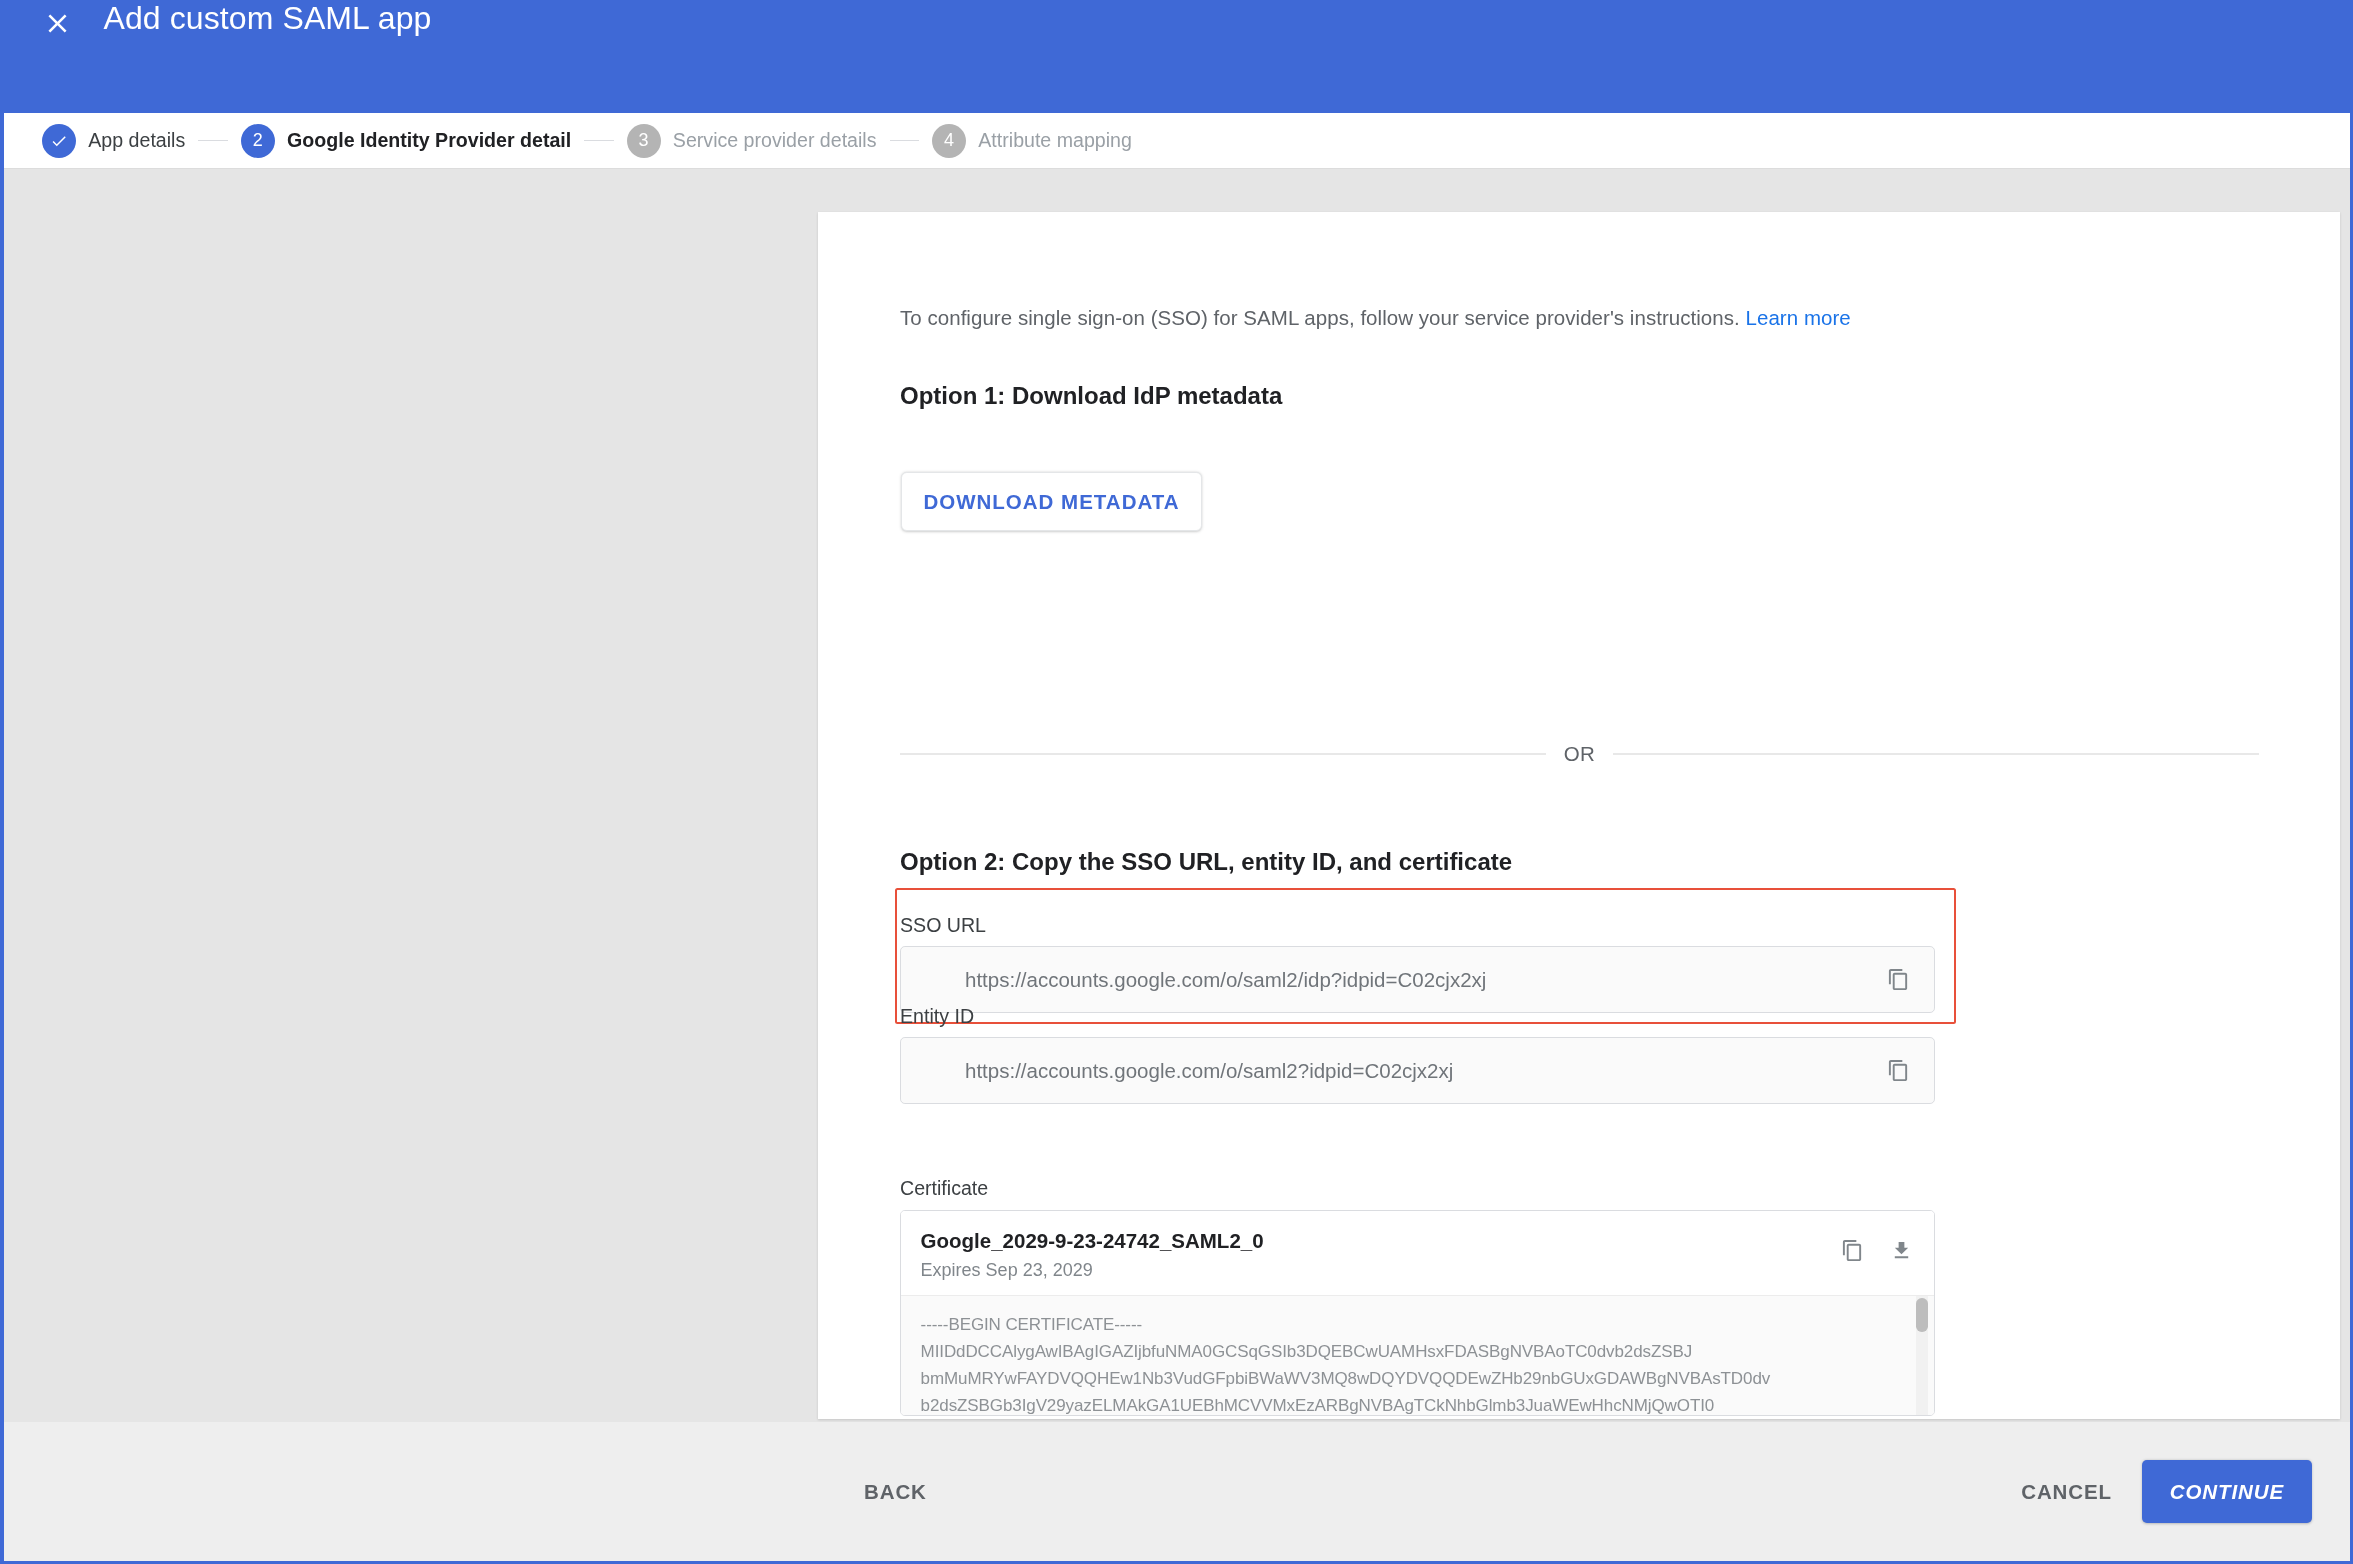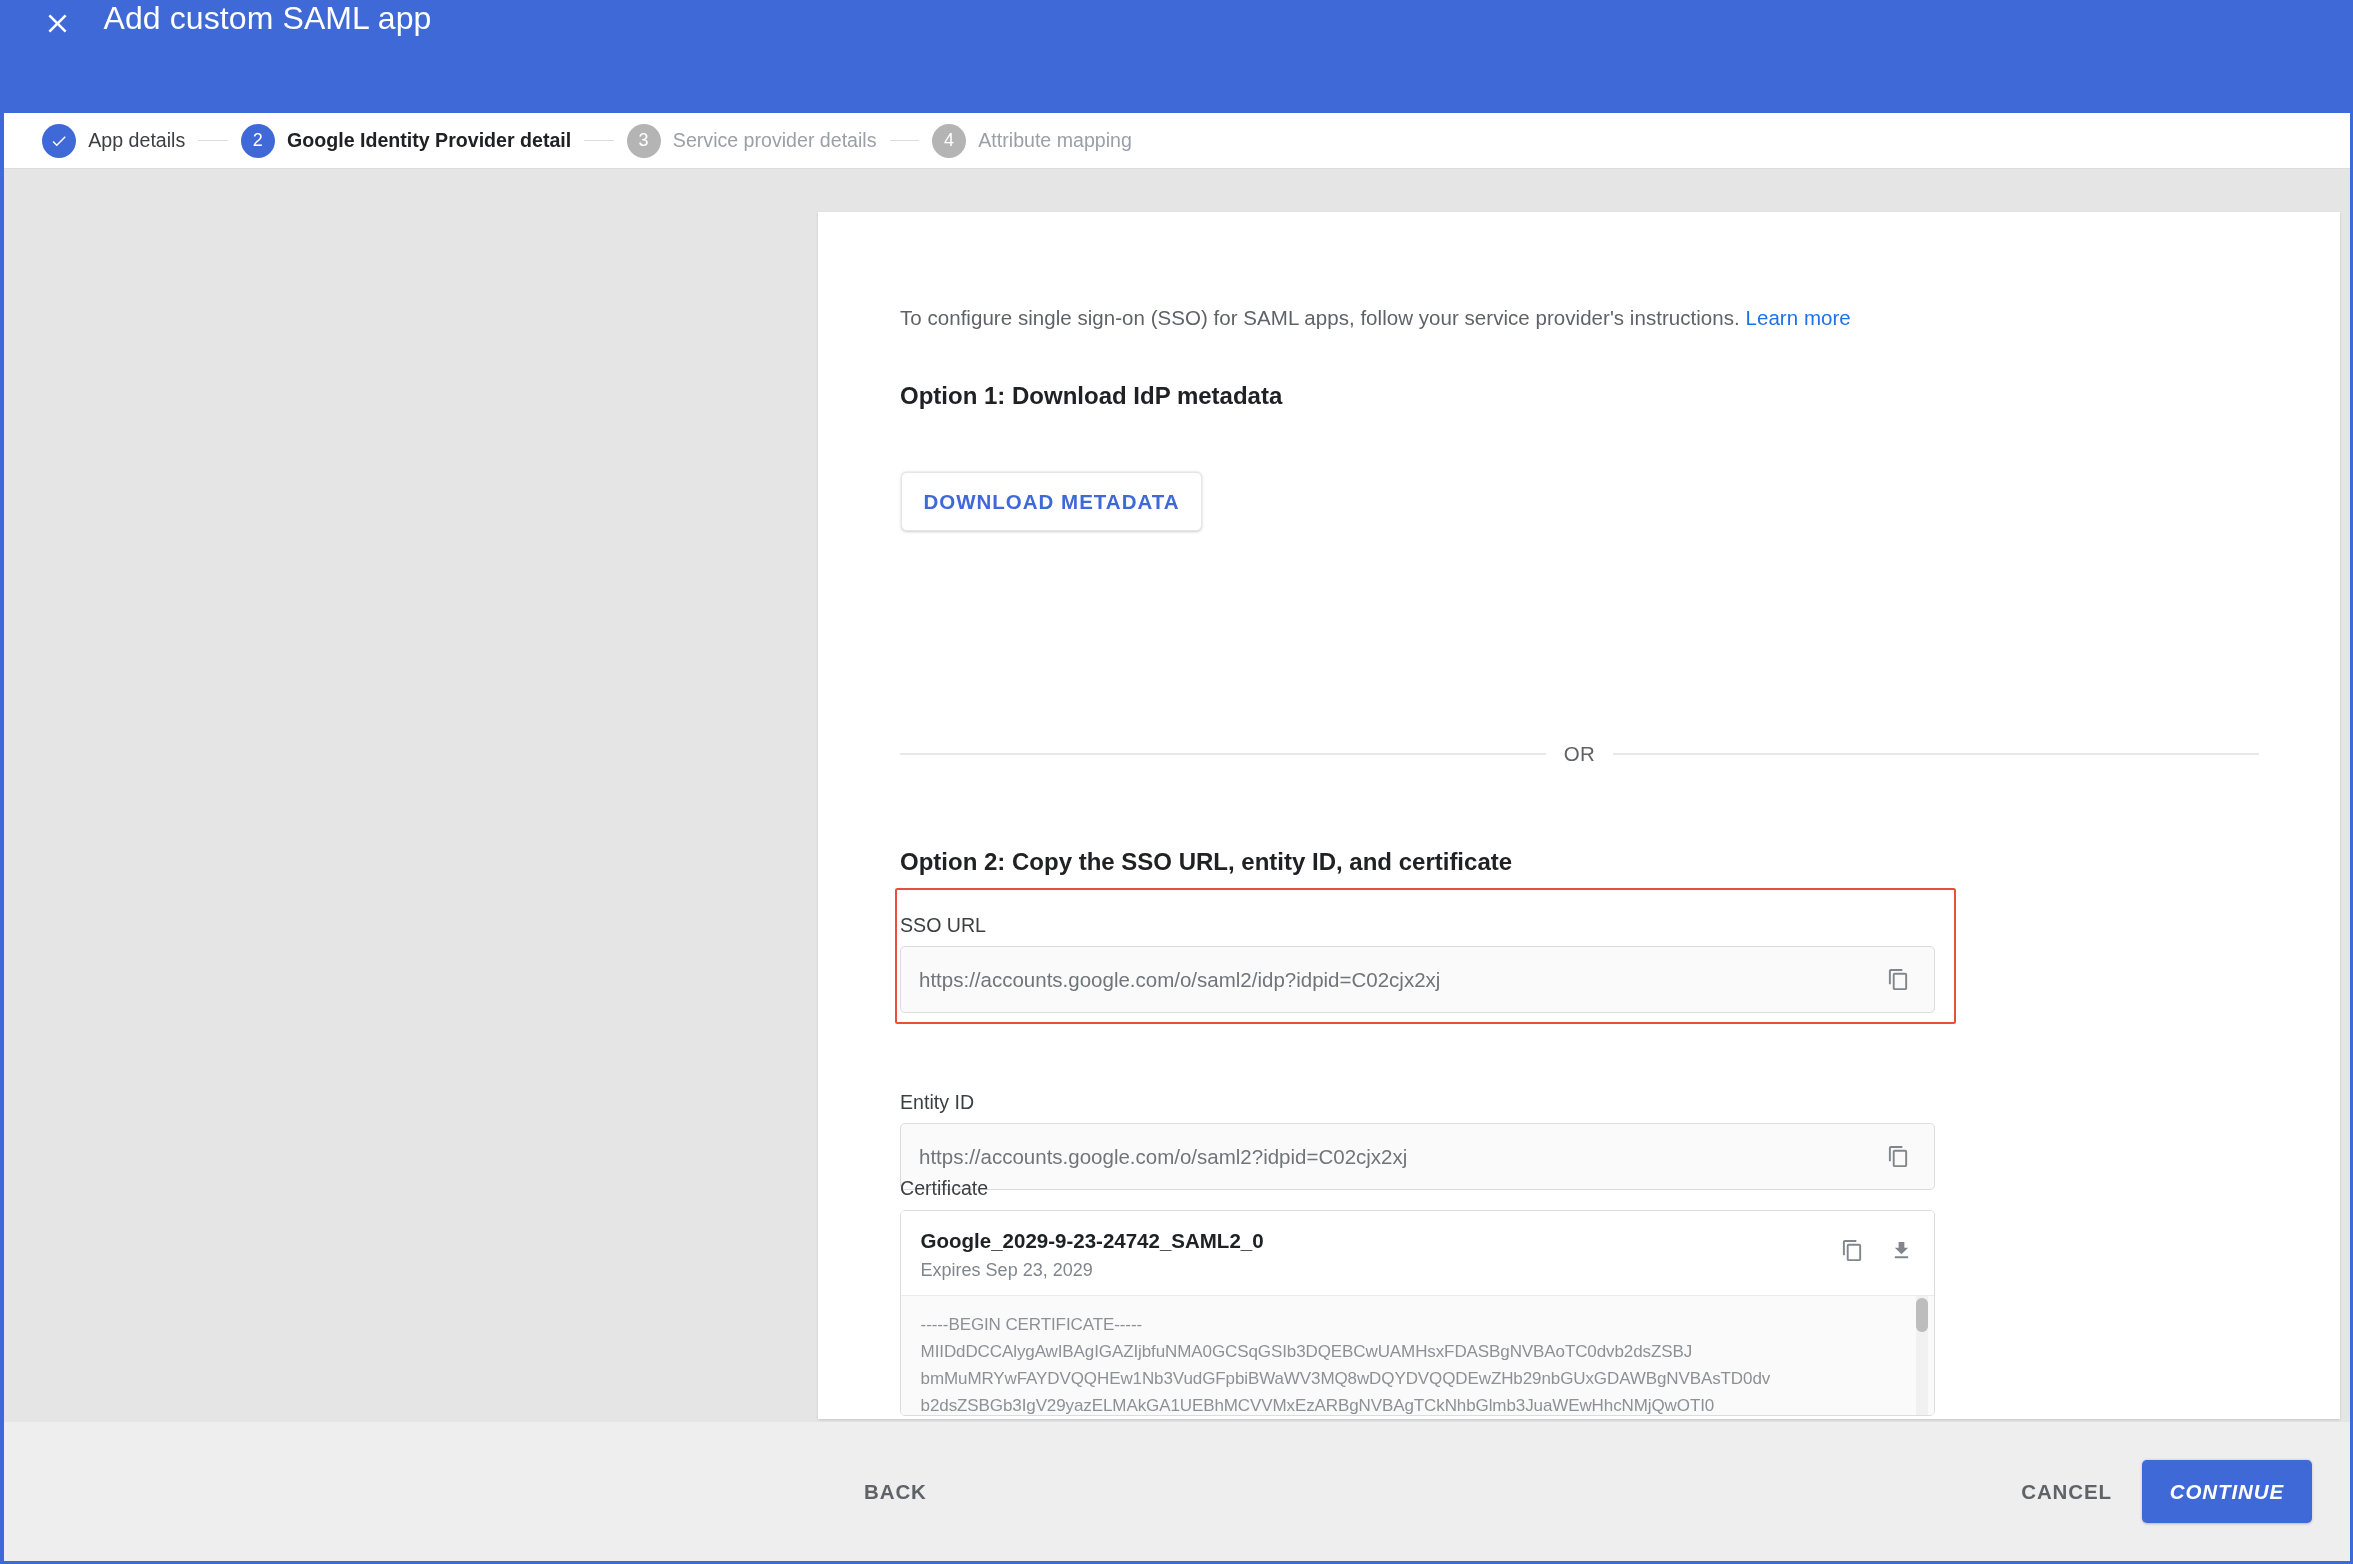--- a/index.html
+++ b/index.html
@@ -177,20 +177,21 @@
     border-radius: 4.9px;
     display: flex; align-items: center;
     padding: 0 18px 0 18px;
   }
   .field-value {
     flex: 1 1 auto;
     font-size: 20.5px;
     color: #70757a;
     white-space: nowrap;
     overflow: hidden;
+    margin-left: 46px;
   }
   .icon-btn {
     width: 36px; height: 36px;
     display: flex; align-items: center; justify-content: center;
     cursor: pointer;
     flex: 0 0 auto;
   }
 
   
   .cert-label {
@@ -367,21 +368,21 @@
         <span class="field-value">https://accounts.google.com/o/saml2/idp?idpid=C02cjx2xj</span>
         <span class="icon-btn">
           <svg width="23" height="23" viewBox="0 0 24 24">
             <path d="M16 1H4c-1.1 0-2 .9-2 2v14h2V3h12V1zm3 4H8c-1.1 0-2 .9-2 2v14c0 1.1.9 2 2 2h11c1.1 0 2-.9 2-2V7c0-1.1-.9-2-2-2zm0 16H8V7h11v14z" fill="#80868b"></path>
           </svg>
         </span>
       </div>
     </div>
     <div class="highlight-box"></div>
 
-    <div class="field" style="left:896px; top:922px;">
+    <div class="field" style="left:896px; top:836px;">
       <span class="field-label">Entity ID</span>
       <div class="field-input">
         <span class="field-value">https://accounts.google.com/o/saml2?idpid=C02cjx2xj</span>
         <span class="icon-btn">
           <svg width="23" height="23" viewBox="0 0 24 24">
             <path d="M16 1H4c-1.1 0-2 .9-2 2v14h2V3h12V1zm3 4H8c-1.1 0-2 .9-2 2v14c0 1.1.9 2 2 2h11c1.1 0 2-.9 2-2V7c0-1.1-.9-2-2-2zm0 16H8V7h11v14z" fill="#80868b"></path>
           </svg>
         </span>
       </div>
     </div>

